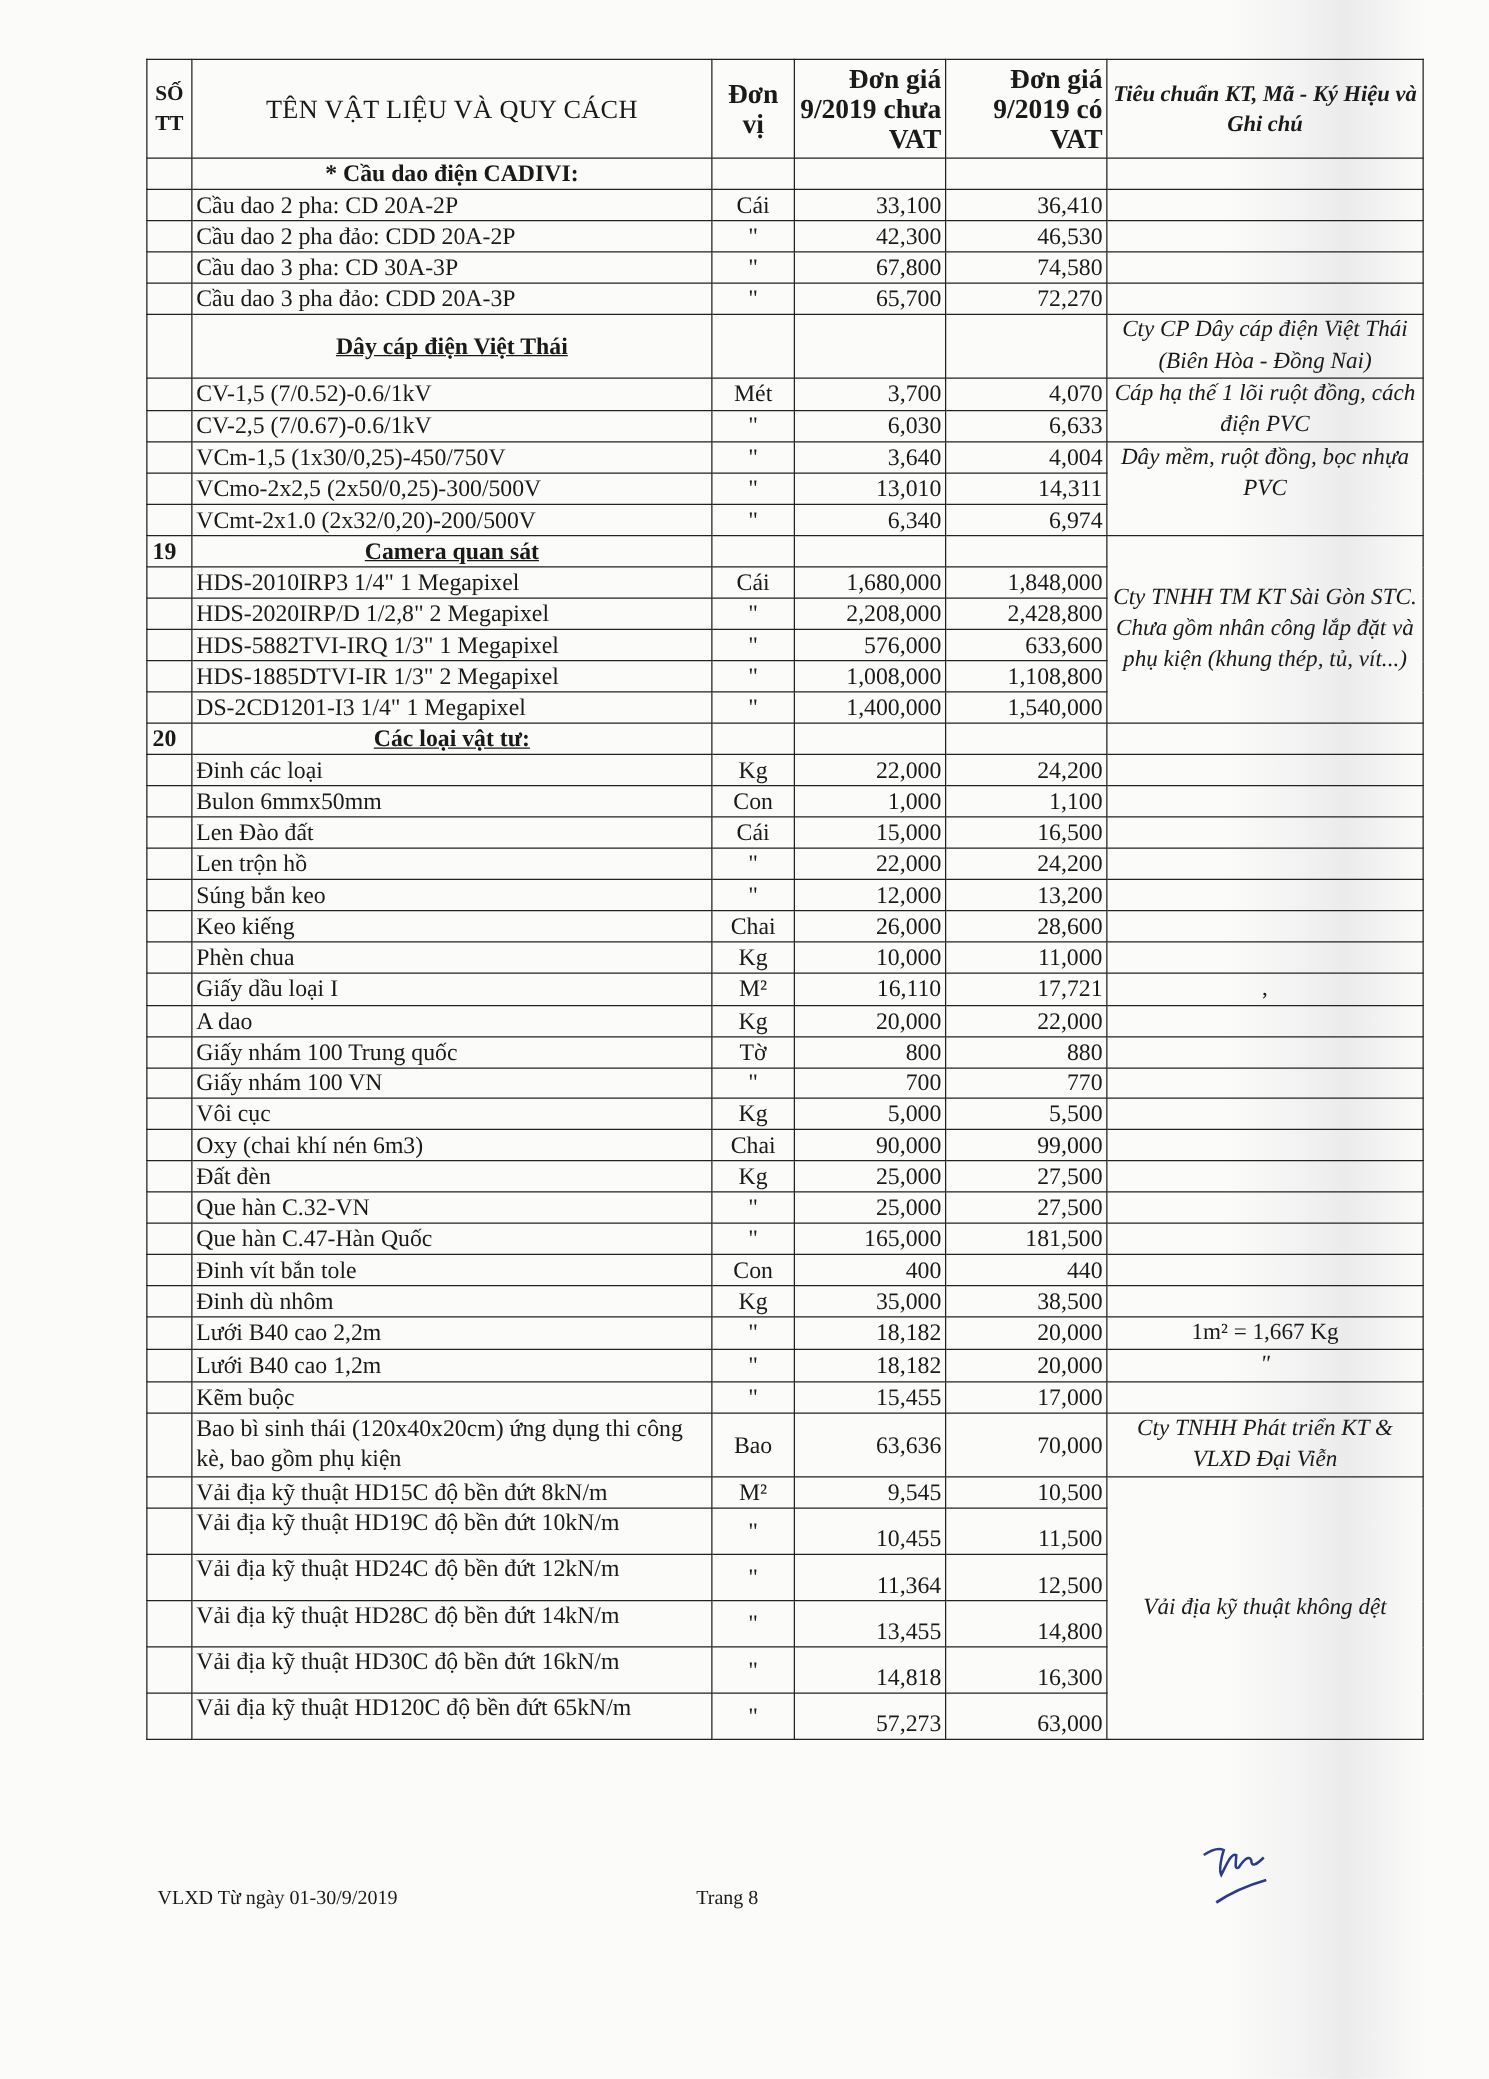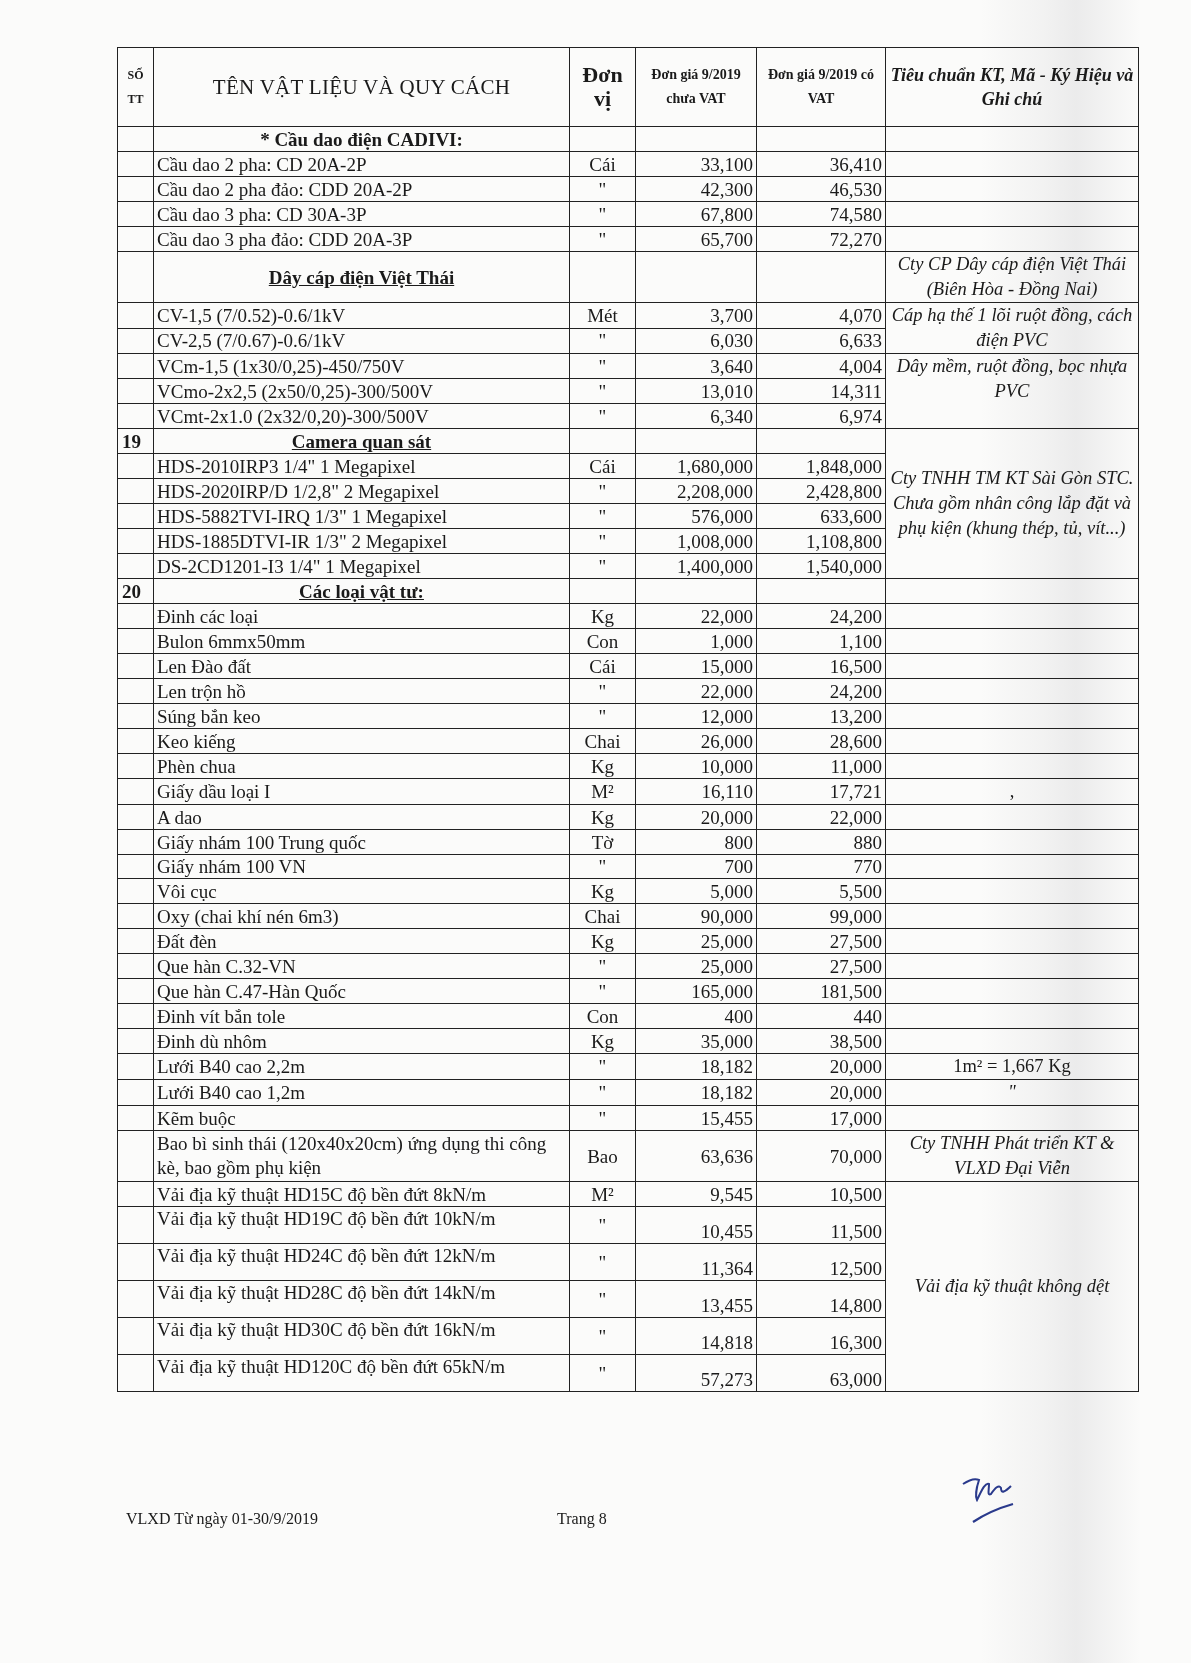--- a/index.html
+++ b/index.html
@@ -4,23 +4,23 @@
 <style>
   html,body{margin:0;padding:0;}
   body{width:1191px;height:1663px;background:#fbfbfa;position:relative;overflow:hidden;font-family:"Liberation Serif","DejaVu Serif",serif;color:#1a1a1a;}
   .scanstripe{position:absolute;top:0;bottom:0;left:980px;width:160px;background:linear-gradient(90deg,rgba(0,0,0,0) 0%,rgba(120,120,130,0.07) 40%,rgba(120,120,130,0.12) 60%,rgba(0,0,0,0) 100%);pointer-events:none;}
   table{position:absolute;left:117px;top:47px;border-collapse:collapse;table-layout:fixed;width:1021px;font-size:19px;}
   col.c-stt{width:36px;} col.c-name{width:416px;} col.c-unit{width:66px;}
   col.c-p1{width:121px;} col.c-p2{width:129px;} col.c-note{width:253px;}
   td,th{border:1.5px solid #222;padding:0 3px;line-height:23px;vertical-align:middle;overflow:hidden;white-space:nowrap;}
   th{font-weight:bold;text-align:center;white-space:normal;line-height:24px;}
   th.h-name{font-size:21px;font-weight:normal;letter-spacing:0.3px;}
-  th.h-stt{font-size:12px;font-weight:bold;line-height:24px;}
+  th.h-stt{font-size:17px;font-weight:bold;line-height:24px;}
   th.h-unit{font-size:22px;}
-  th.h-price{font-size:14px;}
+  th.h-price{font-size:22px;text-align:right;}
   th.h-note{font-style:italic;font-size:18px;}
   tr.head{height:79px;}
   tr.r{height:25px;}
   tr.r2{height:37px;}
   td.stt{font-weight:bold;text-align:left;padding-left:4px;}
   td.name{text-align:left;}
   td.name.wrap{white-space:normal;line-height:24px;}
   td.name.sec{text-align:center;font-weight:bold;}
   td.name.sec.u span{text-decoration:underline;}
   td.unit{text-align:center;}
@@ -131,21 +131,21 @@
       </tr>
   <tr class="r">
         <td></td>
         <td class="name">VCmo-2x2,5 (2x50/0,25)-300/500V</td>
         <td class="unit">"</td>
         <td class="num">13,010</td>
         <td class="num">14,311</td>
       </tr>
   <tr class="r">
         <td></td>
-        <td class="name">VCmt-2x1.0 (2x32/0,20)-300/500V</td>
+        <td class="name">VCmt-2x1.0 (2x32/0,20)-200/500V</td>
         <td class="unit">"</td>
         <td class="num">6,340</td>
         <td class="num">6,974</td>
       </tr>
 
   <tr class="r">
     <td class="stt">19</td>
     <td class="name sec u"><span>Camera quan sát</span></td>
     <td></td>
         <td></td>

